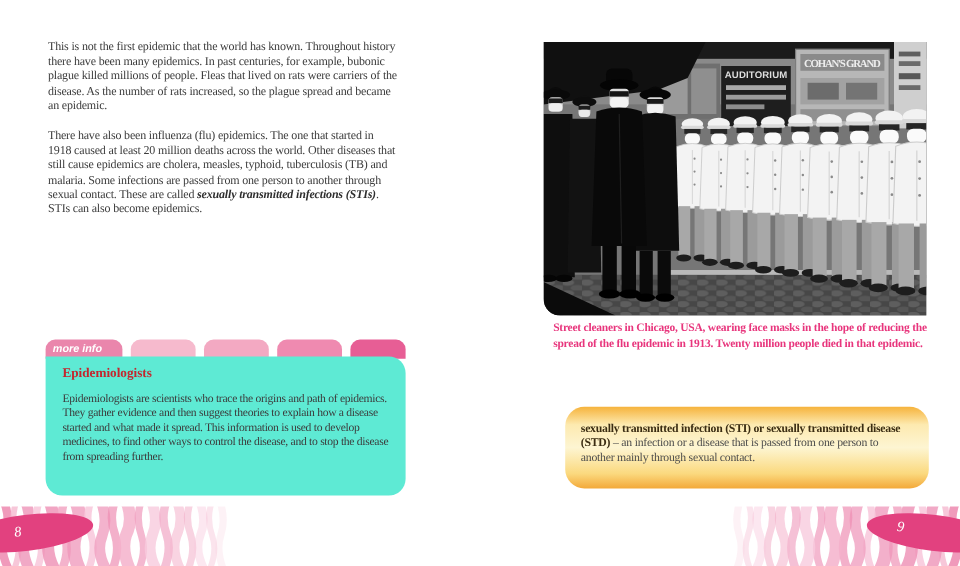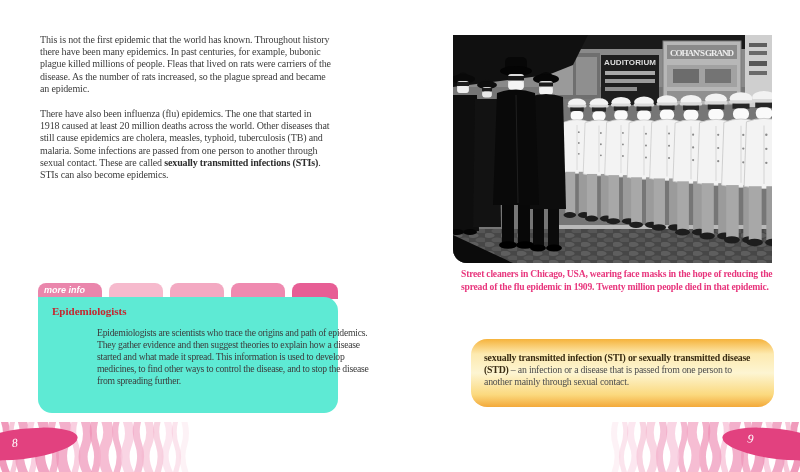--- a/index.html
+++ b/index.html
@@ -3,37 +3,37 @@
 <meta charset="utf-8">
 <style>
   html,body{margin:0;padding:0;}
   body{font-family:"Liberation Serif", serif; background:#ffffff;}
   .spread{position:relative;width:800px;height:472px;background:#ffffff;overflow:hidden;}
 
   
   .article{position:absolute;left:40px;top:34px;width:304px;color:#3c3c3c;
            font-size:10px;line-height:12.2px;letter-spacing:-0.15px;}
   .article p{margin:0 13px 13px 0;}
-  .article b{color:#2e2e2e;}
+  .article b{color:#2e2e2e;font-style:italic;}
 
   
   .mi-tabs{position:absolute;left:38px;top:283px;width:300px;height:16px;display:flex;gap:7px;}
   .mi-tab{height:16px;border-radius:8px 8px 0 0;flex:0 0 54px;}
   .mi-tab.t1{background:#ea86ac;color:#ffffff;font-family:"Liberation Sans",sans-serif;
              font-style:italic;font-weight:bold;font-size:9px;line-height:15px;padding-left:6px;
              flex-basis:58px;}
   .mi-tab.t2{background:#f6bacd;}
   .mi-tab.t3{background:#f3a9c2;}
   .mi-tab.t4{background:#ef8ab0;}
   .mi-tab.t5{background:#e75e95;flex-basis:46px;}
   .mi-box{position:absolute;left:38px;top:297px;width:300px;height:116px;background:#5eead4;
           border-radius:0 14px 14px 14px;}
   .mi-title{position:absolute;left:14px;top:8px;font-size:11px;font-weight:bold;color:#c4262e;}
   .mi-body{position:absolute;left:14px;top:30px;width:274px;font-size:9.7px;line-height:12px;
-           letter-spacing:-0.25px;color:#3c3c3c;margin-left:45px;}
+           letter-spacing:-0.25px;color:#3c3c3c;}
 
   
   .photo{position:absolute;left:453px;top:35px;width:319px;height:228px;border-radius:0 0 0 14px;
          overflow:hidden;background:#777;}
   .caption{position:absolute;left:461px;top:268px;width:316px;font-size:9.6px;line-height:12.6px;
            font-weight:bold;letter-spacing:-0.2px;color:#e8367d;}
 
   
   .wh-tab{position:absolute;left:478px;top:317px;width:122px;height:28px;border-radius:50% 50% 50% 50%/60% 60% 60% 60%;
           background:linear-gradient(180deg,#fce493 0%,#f8cb55 45%,#f2ae35 100%);
@@ -199,21 +199,21 @@
         <rect x="-14" y="140" width="12" height="38" fill="#080808"></rect>
         <rect x="2" y="140" width="12" height="38" fill="#080808"></rect>
         <ellipse cx="-8" cy="180" rx="9" ry="3.8" fill="#000000"></ellipse>
         <ellipse cx="9" cy="180" rx="9" ry="3.8" fill="#000000"></ellipse>
       </g>
 
       <polygon points="0,200 60,228 0,228" fill="#0b0b0b"></polygon>
     </svg>
   </div>
 
-  <div class="caption">Street cleaners in Chicago, USA, wearing face masks in the hope of reducing the spread of the flu epidemic in 1909. Twenty million people died in that epidemic.</div>
+  <div class="caption">Street cleaners in Chicago, USA, wearing face masks in the hope of reducing the spread of the flu epidemic in 1913. Twenty million people died in that epidemic.</div>
 
   <div class="wh-box">
     <div class="wh-text"><b>sexually transmitted infection (STI) or sexually transmitted disease (STD)</b><span class="def"> – an infection or a disease that is passed from one person to another mainly through sexual contact.</span></div>
   </div>
 
   <svg class="stripes left" viewBox="0 0 190 50">
     <g fill="none" stroke-linecap="round">
       <path d="M4,-2 q5,14 0,26 q-5,12 3,28" stroke="#ee8fb4" stroke-width="7" opacity="0.9"></path>
       <path d="M13,-2 q-4,13 1,26 q4,12 -2,28" stroke="#f6bdd2" stroke-width="5" opacity="0.85"></path>
       <path d="M22,-2 q5,14 -1,27 q-4,12 3,27" stroke="#ef9abc" stroke-width="9" opacity="0.85"></path>

